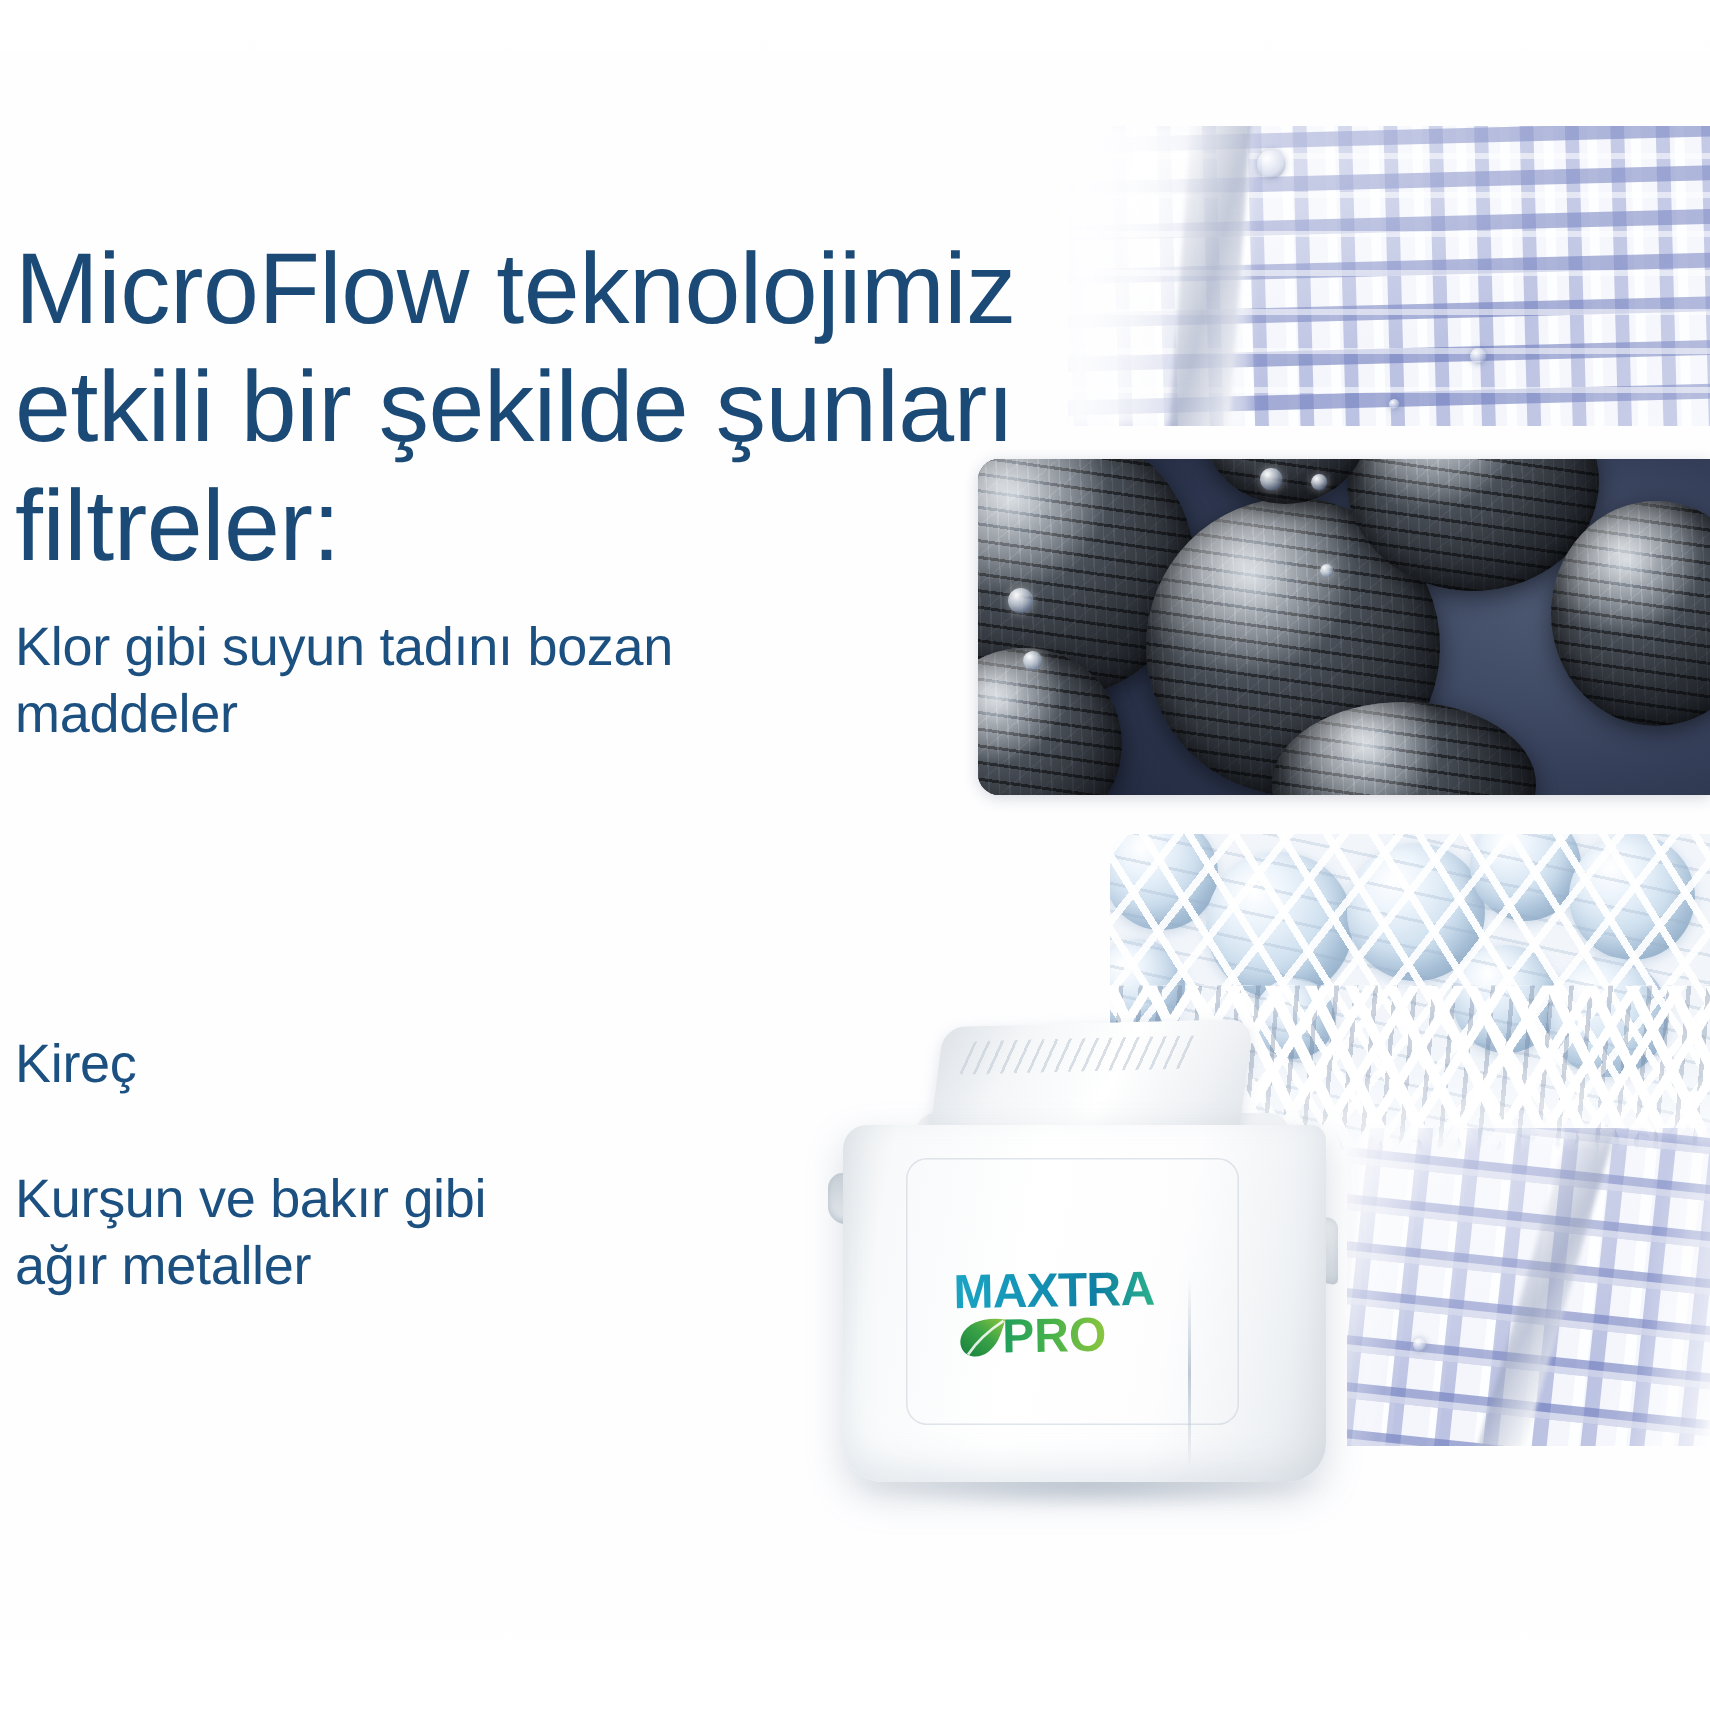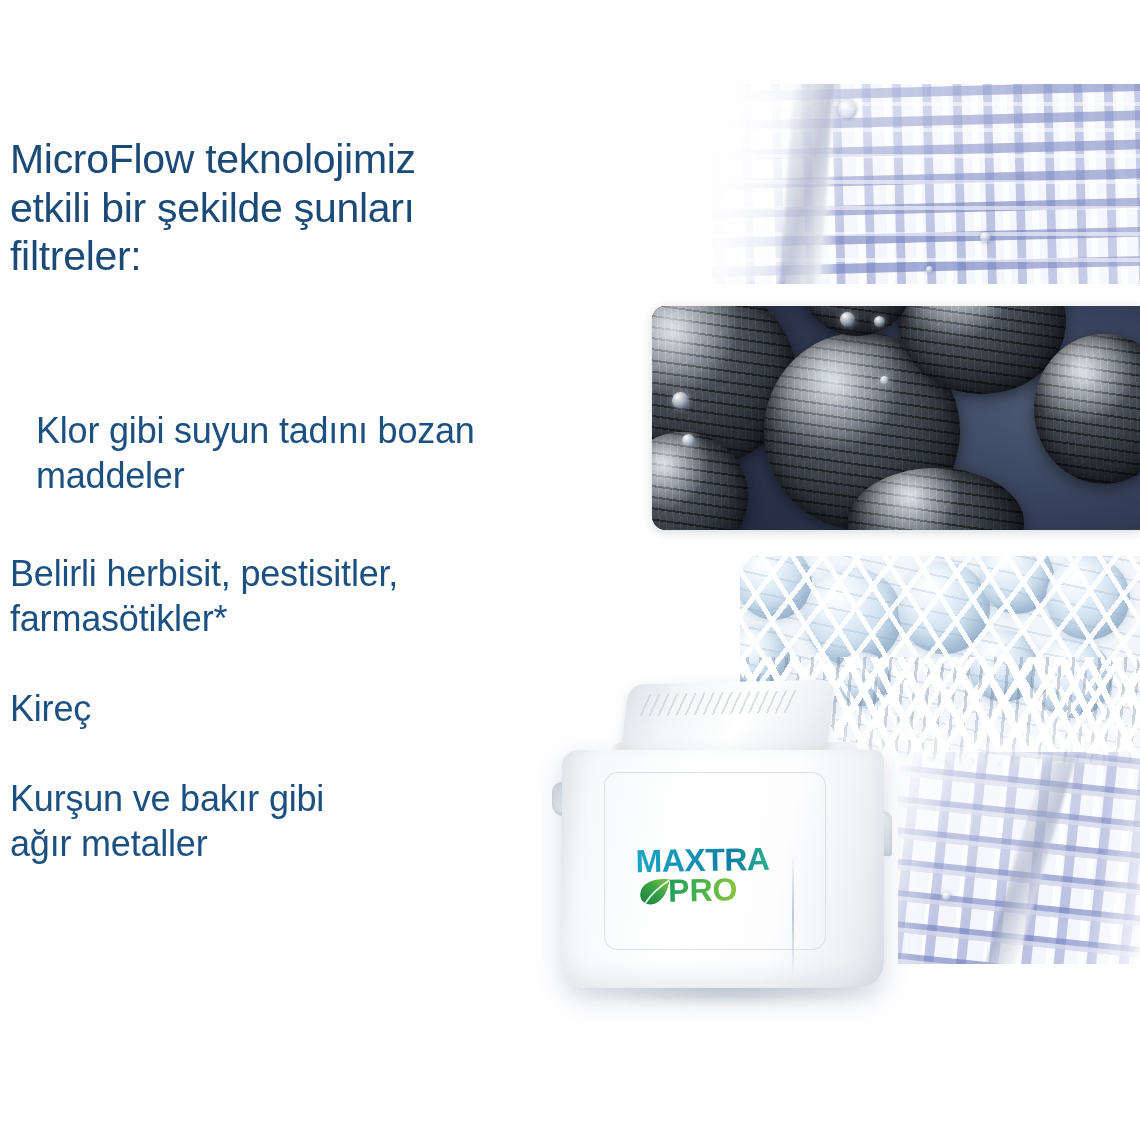--- a/index.html
+++ b/index.html
@@ -10,32 +10,32 @@
     overflow:hidden;
     position:relative;
   }
   #stage{position:relative;width:1140px;height:1140px;background:#fefeff;overflow:hidden;}
 
   
   .text-col{position:absolute;left:10px;top:0;width:680px;height:1140px;z-index:40;}
 
   .headline{
     position:absolute;left:0;top:108px;width:680px;
-    font-size:41px;line-height:1.18;
+    font-size:67px;line-height:1.18;
     color:#1b4a77;font-weight:400;letter-spacing:-0.3px;
     white-space:pre-line;
   }
 
   .bullet{
     position:absolute;left:0;
     font-size:36px;line-height:1.26;
     color:#1b5080;font-weight:400;letter-spacing:-0.2px;
     white-space:pre-line;
   }
-  .b0{top:372px;width:630px;margin-left:26px;}
+  .b0{top:372px;width:630px;}
   .b1{top:515px;width:570px;}
   .b2{top:650px;width:420px;}
   .b3{top:740px;width:470px;}
 
   .footnote{
     position:absolute;left:0;top:1000px;width:560px;
     font-size:26px;line-height:1.25;color:#2b5f8c;font-weight:400;
     letter-spacing:-0.1px;
   }
 
@@ -357,21 +357,19 @@
 
   <div class="page-fade"></div>
 
   <div class="text-col">
     <h1 class="headline">MicroFlow teknolojimiz
 etkili bir şekilde şunları
 filtreler:</h1>
 
     <p class="bullet b0">Klor gibi suyun tadını bozan
 maddeler</p>
-    <p class="bullet b1">Belirli herbisit, pestisitler,
-farmasötikler*</p>
     <p class="bullet b3">Kurşun ve bakır gibi
 ağır metaller</p>
     <p class="bullet b2">Kireç</p>
 
   </div>
 
 </div>
 
 </body></html>

